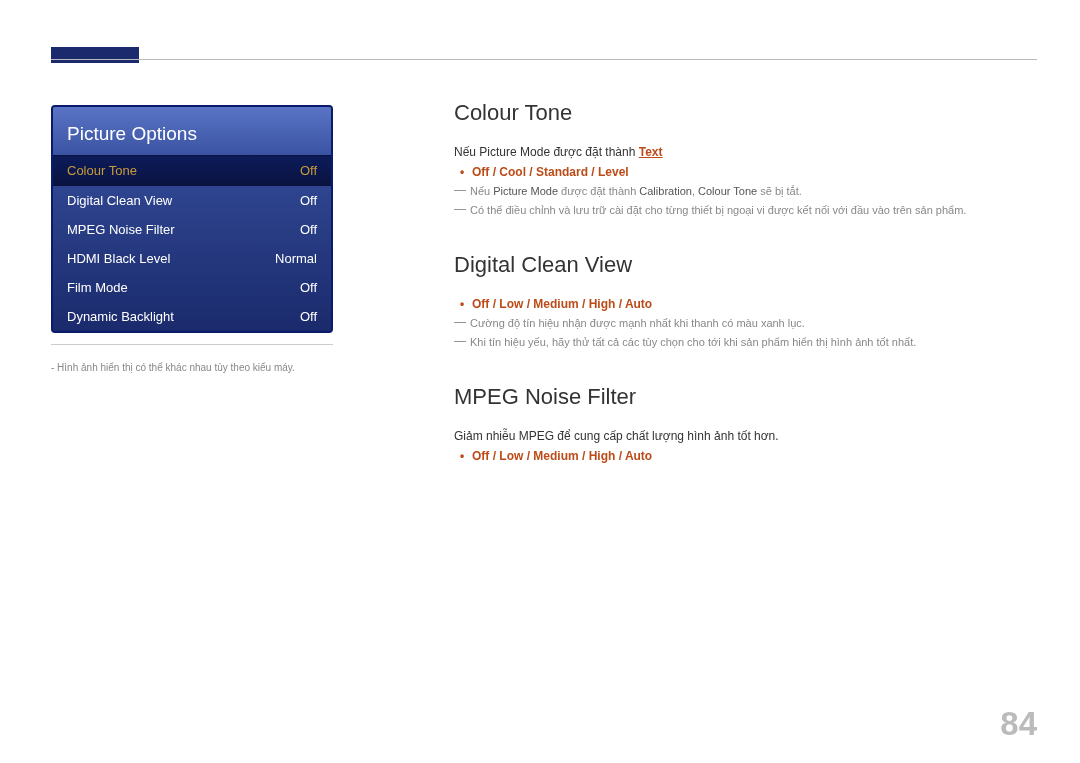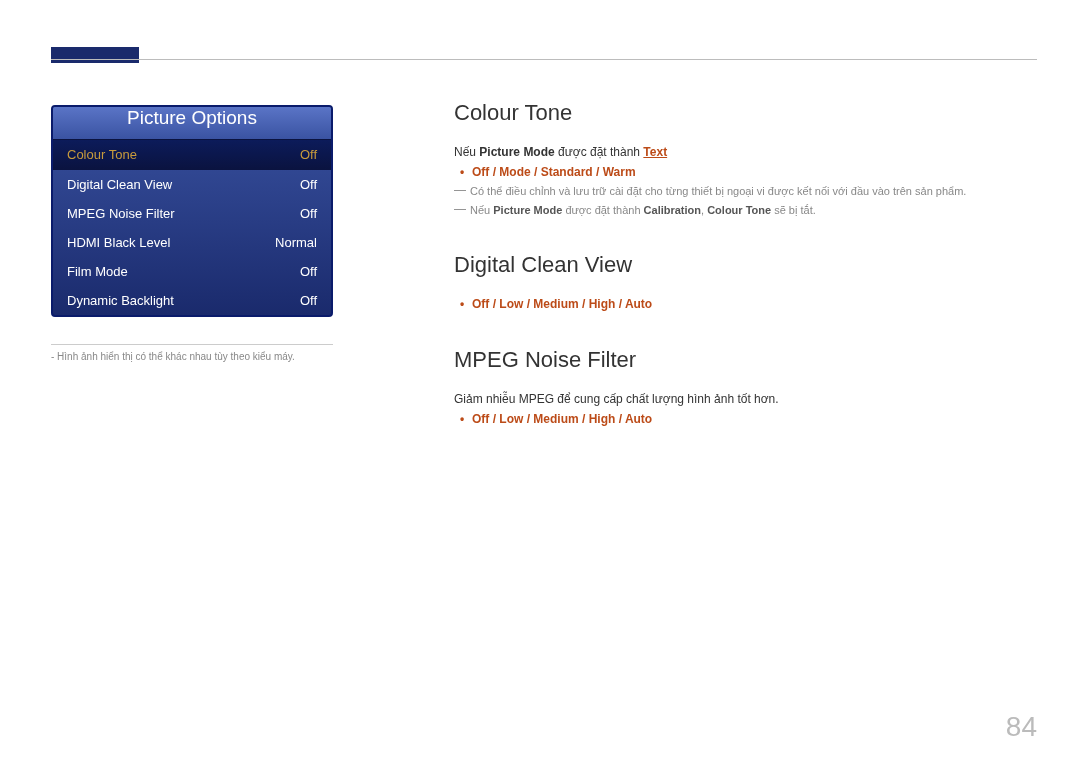--- a/index.html
+++ b/index.html
@@ -40,25 +40,24 @@
     top: 105px;
     width: 282px;
     border-radius: 4px;
     border: 2px solid #0a1b6b;
     background: linear-gradient(180deg, #3a53a2 0%, #1a2a6c 100%);
     overflow: hidden;
     color: #fff;
     font-size: 13px;
   }
   .panel-header {
-    padding: 0 14px 10px 14px;
+    padding: 16px 14px 10px 14px;
     font-size: 19px;
     font-weight: 400;
     background: linear-gradient(180deg, #5a74c6 0%, #3a53a2 100%);
-    text-align: center;
   }
   .panel-row {
     display: flex;
     justify-content: space-between;
     padding: 7px 14px;
   }
   .panel-row.selected {
     background: linear-gradient(180deg, #0c1b5a 0%, #0a1340 100%);
     border-top: 1px solid #0a1340;
     border-bottom: 1px solid #0a1340;
@@ -69,21 +68,21 @@
     font-weight: 500;
   }
   .footnote {
     position: absolute;
     left: 51px;
     top: 344px;
     width: 282px;
     font-size: 10px;
     color: #888;
     border-top: 1px solid #ccc;
-    padding-top: 6px;
+    padding-top: 17px;
   }
   .content {
     position: absolute;
     left: 454px;
     top: 96px;
     right: 43px;
     color: #333;
     font-size: 12px;
     line-height: 1.5;
   }
@@ -114,31 +113,31 @@
     font-size: 11px;
   }
   .dash-line::before {
     content: "―";
     position: absolute;
     left: 0;
     top: -2px;
     color: #888;
     font-size: 12px;
   }
-  .bold { font-weight: bold; }
+  .bold { font-weight: normal; }
   .hl { color: #bc4b18; font-weight: bold; }
   .hl-inline { color: #bc4b18; font-weight: bold; text-decoration: underline; }
   .section-gap { height: 28px; }
   .page-num {
     position: absolute;
     right: 43px;
     bottom: 20px;
-    font-size: 28px;
+    font-size: 33px;
     color: #bbb;
-    font-weight: 400;
+    font-weight: 700;
   }
 </style>
 </head>
 <body>
 
 <div class="accent-bar"></div>
 <div class="sub-bar"></div>
 <div class="top-bar"></div>
 
 <div class="panel">
@@ -170,30 +169,32 @@
 </div>
 
 <div class="footnote">- Hình ảnh hiển thị có thể khác nhau tùy theo kiểu máy.</div>
 
 <div class="content">
 
   <h2 class="section-title">Colour Tone</h2>
   <p>
     <span>Nếu </span><span class="bold">Picture Mode</span><span> được đặt thành </span><span class="hl-inline">Text</span>
   </p>
-  <p class="bullet-line hl">Off / Mode / Standard / Warm</p>
-  <p class="dash-line">Có thể điều chỉnh và lưu trữ cài đặt cho từng thiết bị ngoại vi được kết nối với đầu vào trên sản phẩm.</p>
+  <p class="bullet-line hl">Off / Cool / Standard / Level</p>
   <p class="dash-line">
     <span>Nếu </span><span class="bold" style="color:#555">Picture Mode</span><span> được đặt thành </span><span class="bold" style="color:#555">Calibration</span><span>, </span><span class="bold" style="color:#555">Colour Tone</span><span> sẽ bị tắt.</span>
   </p>
+  <p class="dash-line">Có thể điều chỉnh và lưu trữ cài đặt cho từng thiết bị ngoại vi được kết nối với đầu vào trên sản phẩm.</p>
 
   <div class="section-gap"></div>
 
   <h2 class="section-title">Digital Clean View</h2>
   <p class="bullet-line hl">Off / Low / Medium / High / Auto</p>
+  <p class="dash-line">Cường độ tín hiệu nhận được mạnh nhất khi thanh có màu xanh lục.</p>
+  <p class="dash-line">Khi tín hiệu yếu, hãy thử tất cả các tùy chọn cho tới khi sản phẩm hiển thị hình ảnh tốt nhất.</p>
 
   <div class="section-gap"></div>
 
   <h2 class="section-title">MPEG Noise Filter</h2>
   <p>Giảm nhiễu MPEG để cung cấp chất lượng hình ảnh tốt hơn.</p>
   <p class="bullet-line hl">Off / Low / Medium / High / Auto</p>
 
 </div>
 
 <div class="page-num">84</div>

